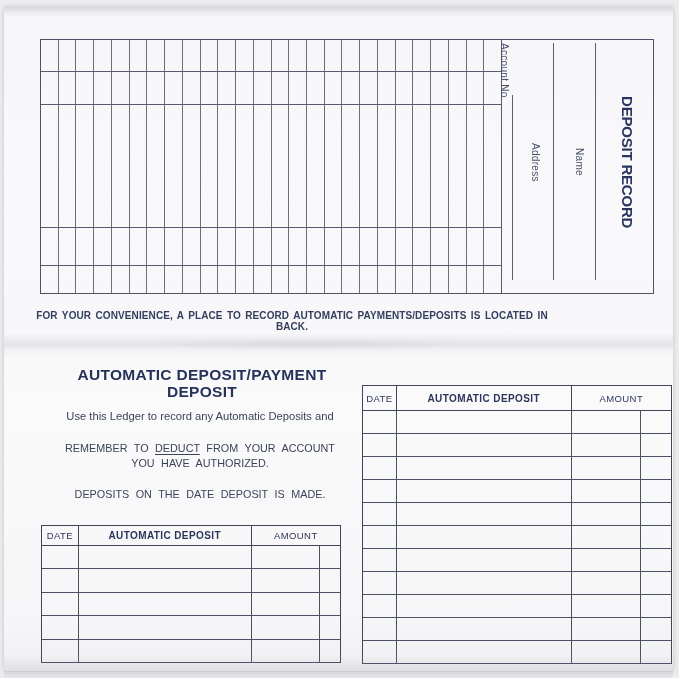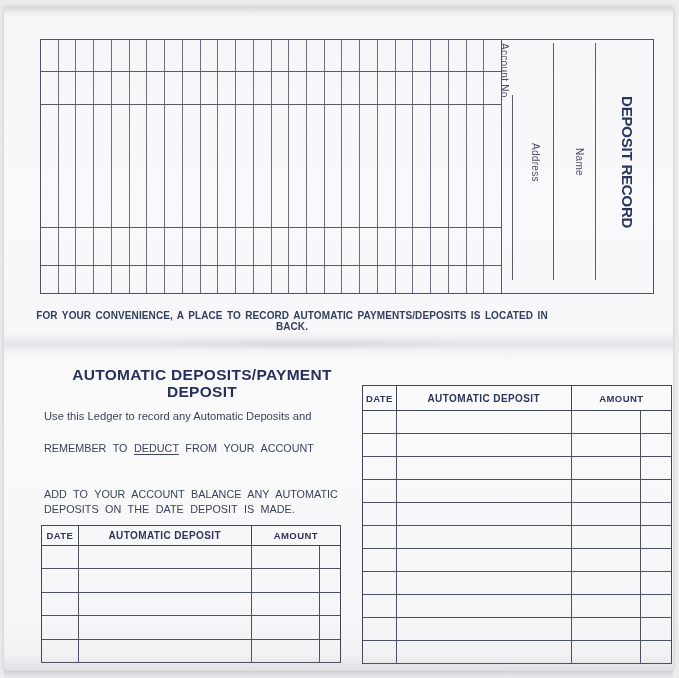--- a/index.html
+++ b/index.html
@@ -51,39 +51,39 @@
   .convenience{
     position:absolute;left:28px;top:303px;width:520px;text-align:center;
     font-size:10px;font-weight:bold;color:#333d5c;letter-spacing:.1px;word-spacing:1.5px;
   }
 
   
   .reminder-title{
     position:absolute;left:40px;top:359px;width:316px;text-align:center;
     font-size:15.5px;line-height:17px;font-weight:bold;color:#26325a;letter-spacing:.3px;
   }
-  .para{position:absolute;left:40px;width:312px;color:#3a4358;}
+  .para{position:absolute;left:40px;width:312px;color:#3a4358;text-align:center;}
   .p1{top:402px;font-size:11.2px;line-height:14.5px;}
   .p2{top:434px;font-size:10.8px;line-height:15px;word-spacing:3.5px;}
   .p3{top:480px;font-size:10.8px;line-height:15px;word-spacing:3.5px;}
   .u{text-decoration:underline;text-underline-offset:2px;}
 
   
   .ltable{position:absolute;border:1.4px solid #3f465a;box-sizing:border-box;display:flex;flex-direction:column;}
   .tbl-left{left:37px;top:518px;width:300px;height:138px;}
   .tbl-right{left:358px;top:378px;width:310px;height:279px;}
   .thead{display:flex;border-bottom:1.2px solid #3f465a;align-items:center;}
   .tbl-left .thead{height:19px;}
   .tbl-right .thead{height:24px;}
   .tbody{flex:1;display:flex;flex-direction:column;}
   .trow{flex:1;display:flex;border-bottom:1px solid #4a5164;}
   .trow:last-child{border-bottom:none;}
   .cell{box-sizing:border-box;height:100%;}
   .hcell{box-sizing:border-box;display:flex;align-items:center;justify-content:center;height:100%;
-    color:#2c355a;font-size:9.5px;letter-spacing:.4px;font-weight:bold;}
+    color:#2c355a;font-size:9.5px;letter-spacing:.4px;}
   .hc-deposit{font-weight:bold;font-size:10px;}
   .bdr{border-right:1px solid #4a5164;}
   .bdrh{border-right:1.2px solid #3f465a;}
   
   .tbl-left  .w-date{width:37px;}  .tbl-left  .w-dep{width:174px;} .tbl-left  .w-amt{width:89px;}
   .tbl-left  .w-dol{width:69px;}  .tbl-left  .w-cent{width:20px;}
   .tbl-right .w-date{width:34px;}  .tbl-right .w-dep{width:176px;} .tbl-right .w-amt{width:100px;}
   .tbl-right .w-dol{width:70px;}  .tbl-right .w-cent{width:30px;}
 </style>
 </head>
@@ -137,34 +137,34 @@
       <div class="wline name-line"></div>
 
       <div class="vtext vcenter dr-title">DEPOSIT RECORD</div>
     </div>
 
     <div class="convenience">FOR YOUR CONVENIENCE, A PLACE TO RECORD AUTOMATIC PAYMENTS/DEPOSITS IS LOCATED IN BACK.</div>
 
     <div class="wrinkle"></div>
 
     <div class="reminder-title">
-      <div>AUTOMATIC DEPOSITS/PAYMENT</div>
+      <div>AUTOMATIC DEPOSIT/PAYMENT</div>
       <div>DEPOSIT</div>
     </div>
 
     <div class="para p1">
       <div>Use this Ledger to record any Automatic Deposits and</div>
     </div>
 
     <div class="para p2">
       <div><span>REMEMBER TO </span><span class="u">DEDUCT</span><span> FROM YOUR ACCOUNT</span></div>
+      <div>YOU HAVE AUTHORIZED.</div>
     </div>
 
     <div class="para p3">
-      <div>ADD TO YOUR ACCOUNT BALANCE ANY AUTOMATIC</div>
       <div>DEPOSITS ON THE DATE DEPOSIT IS MADE.</div>
     </div>
 
     <div class="ltable tbl-left">
       <div class="thead">
         <div class="hcell bdrh w-date">DATE</div>
         <div class="hcell bdrh w-dep hc-deposit">AUTOMATIC DEPOSIT</div>
         <div class="hcell w-amt">AMOUNT</div>
       </div>
       <div class="tbody">

